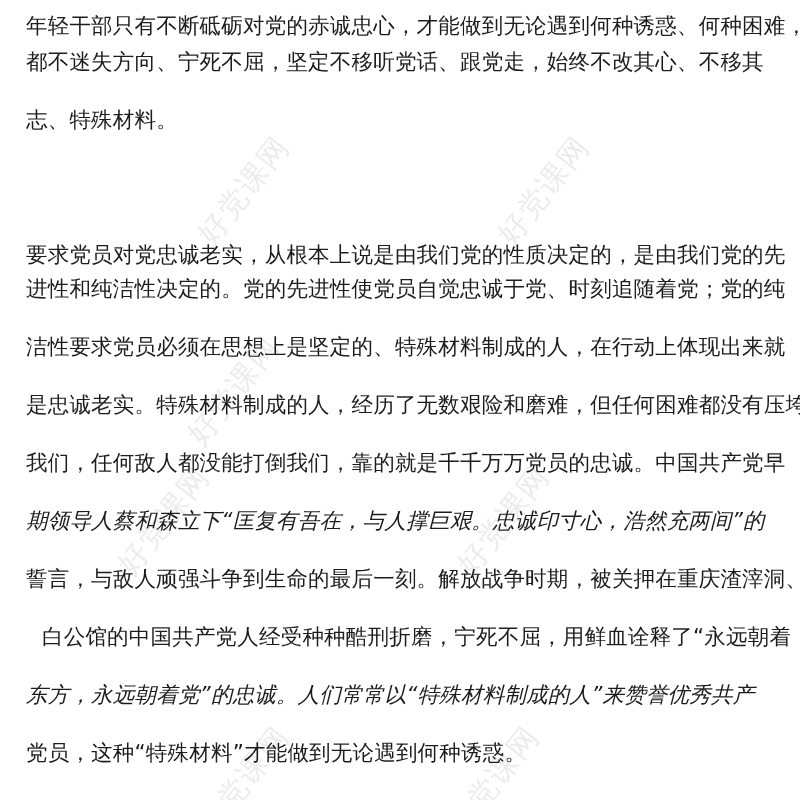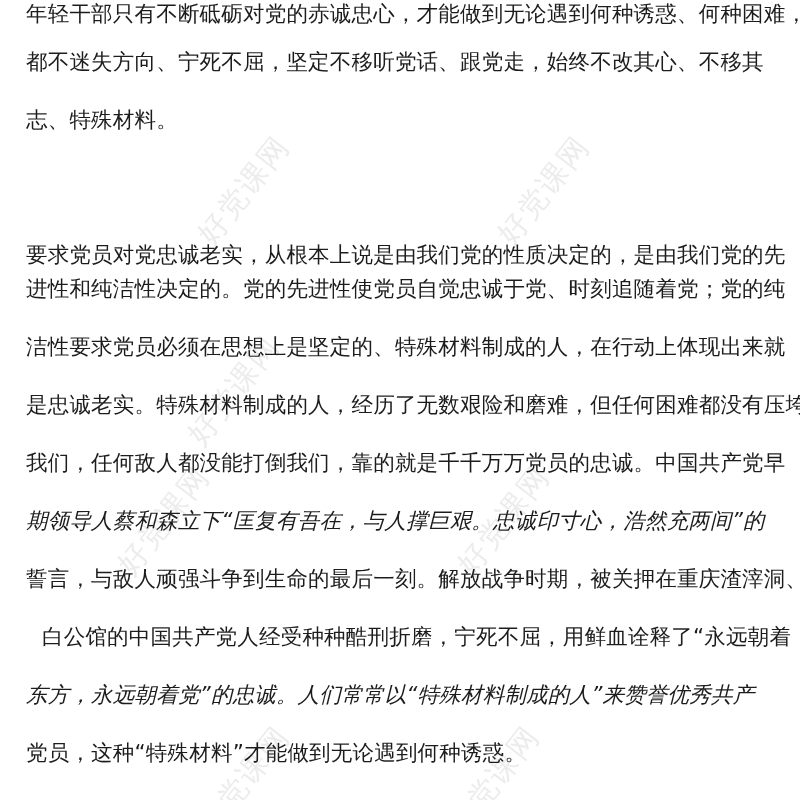--- a/index.html
+++ b/index.html
@@ -50,21 +50,21 @@
 
   <div class="watermark" style="left:180px; top:170px;">好党课网</div>
   <div class="watermark" style="left:480px; top:170px;">好党课网</div>
   <div class="watermark" style="left:170px; top:370px;">好党课网</div>
   <div class="watermark" style="left:100px; top:500px;">好党课网</div>
   <div class="watermark" style="left:440px; top:500px;">好党课网</div>
   <div class="watermark" style="left:180px; top:760px;">好党课网</div>
   <div class="watermark" style="left:430px; top:760px;">好党课网</div>
 
   <div>
-    <div class="line" style="top:0px;">年轻干部只有不断砥砺对党的赤诚忠心，才能做到无论遇到何种诱惑、何种困难，</div>
+    <div class="line" style="top:12px;">年轻干部只有不断砥砺对党的赤诚忠心，才能做到无论遇到何种诱惑、何种困难，</div>
     <div class="line" style="top:48px;">都不迷失方向、宁死不屈，坚定不移听党话、跟党走，始终不改其心、不移其</div>
     <div class="line" style="top:106px;">志、特殊材料。</div>
   </div>
 
   <div>
     <div class="line" style="top:217px;margin-top:24px;">要求党员对党忠诚老实，从根本上说是由我们党的性质决定的，是由我们党的先</div>
     <div class="line" style="top:275px;">进性和纯洁性决定的。党的先进性使党员自觉忠诚于党、时刻追随着党；党的纯</div>
     <div class="line" style="top:333px;">洁性要求党员必须在思想上是坚定的、特殊材料制成的人，在行动上体现出来就</div>
     <div class="line" style="top:391px;">是忠诚老实。特殊材料制成的人，经历了无数艰险和磨难，但任何困难都没有压垮</div>
     <div class="line" style="top:449px;">我们，任何敌人都没能打倒我们，靠的就是千千万万党员的忠诚。中国共产党早</div>

